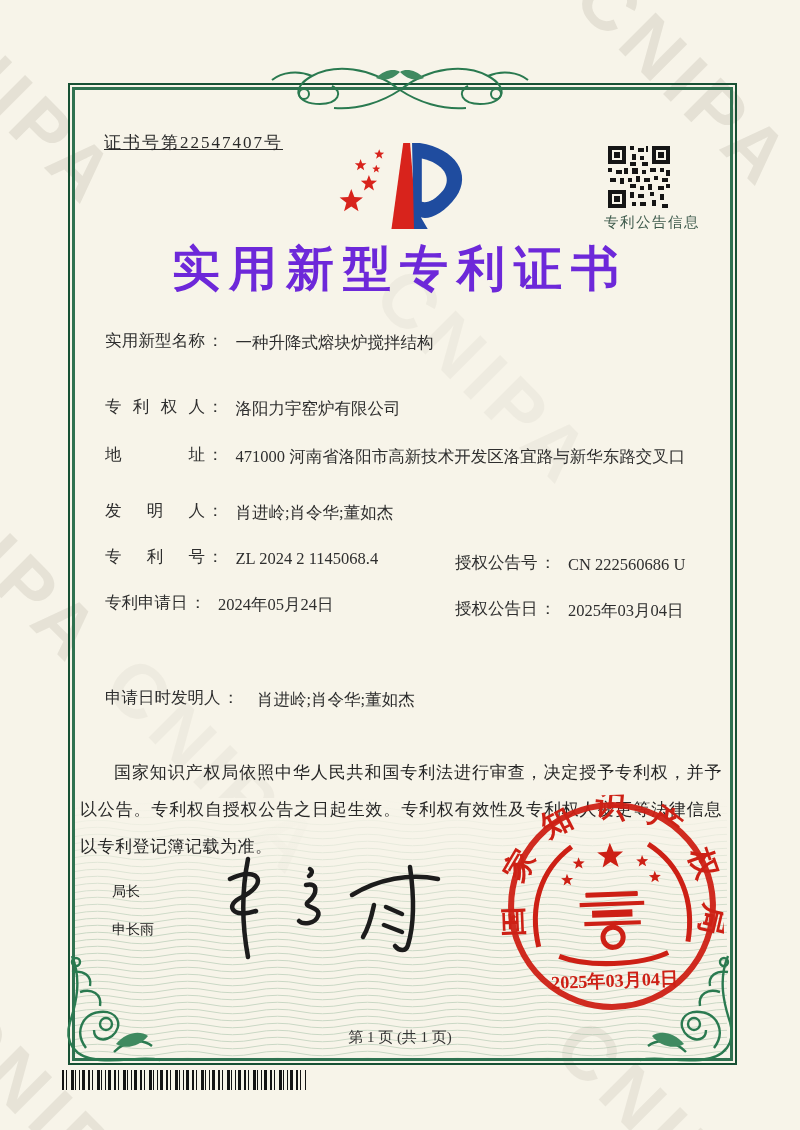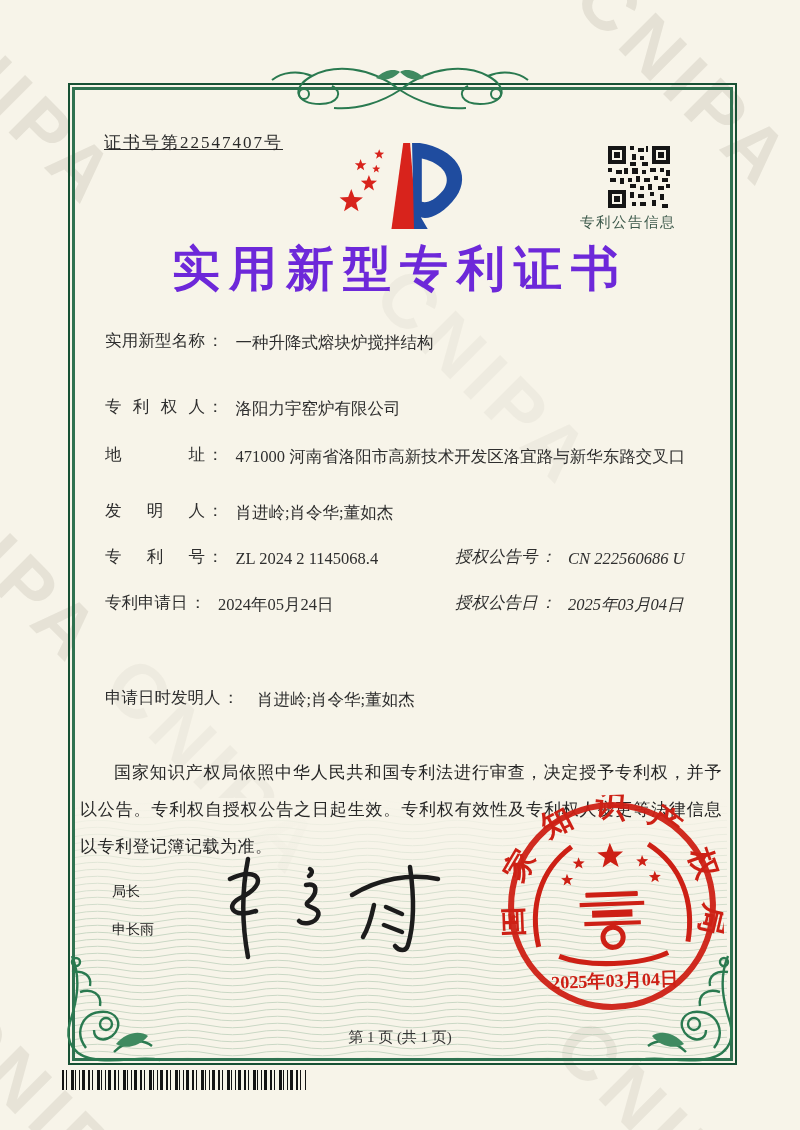--- a/index.html
+++ b/index.html
@@ -19,33 +19,33 @@
 
   
   .waves{position:absolute;left:75px;top:798px;width:652px;height:260px;}
   .waves-fade{position:absolute;left:75px;top:798px;width:652px;height:130px;
       background:linear-gradient(#f7f4e9 0%,rgba(247,244,233,0) 100%);}
 
   .certno{position:absolute;left:104px;top:131px;font-size:17px;letter-spacing:2px;color:#2a2a2a;text-decoration:underline;}
 
   .logo{position:absolute;left:330px;top:137px;width:168px;height:98px;}
   .qr{position:absolute;left:606px;top:144px;width:66px;height:66px;}
-  .qr-caption{position:absolute;left:580px;top:213px;width:120px;text-align:left;
+  .qr-caption{position:absolute;left:580px;top:213px;width:120px;text-align:right;
       font-size:14.5px;letter-spacing:1.5px;color:#3e5a4c;}
 
   .title{position:absolute;left:0;top:237px;width:100%;text-align:center;
       font-size:48px;font-weight:bold;letter-spacing:9px;color:#6d28d9;}
 
   .row{position:absolute;left:105px;width:630px;font-size:16.5px;color:#2e2e2e;}
   .lbl{display:inline-block;width:100px;text-align:justify;text-align-last:justify;vertical-align:top;}
   .lbl-auto{display:inline-block;vertical-align:top;}
   .colon{display:inline-block;margin:0 2px 0 2px;vertical-align:top;}
   .val{display:inline-block;margin-left:10px;vertical-align:top;line-height:26px;}
   .val-wrap{width:452px;}
-  .rcol{position:absolute;left:350px;top:0;font-style:italic;}
+  .rcol{position:absolute;left:350px;top:6px;}
 
   .statement{position:absolute;left:80px;top:754px;width:642px;font-size:17px;line-height:37px;
       text-align:justify;text-indent:2em;color:#262626;letter-spacing:0.5px;}
 
   .officer{position:absolute;left:112px;top:872px;font-size:14px;line-height:38px;color:#222;
       font-family:"Liberation Sans","DejaVu Sans",sans-serif;}
   .signature{position:absolute;left:214px;top:843px;width:240px;height:130px;}
 
   .seal{position:absolute;left:501px;top:795px;width:222px;height:222px;transform:rotate(-2deg);}
 

